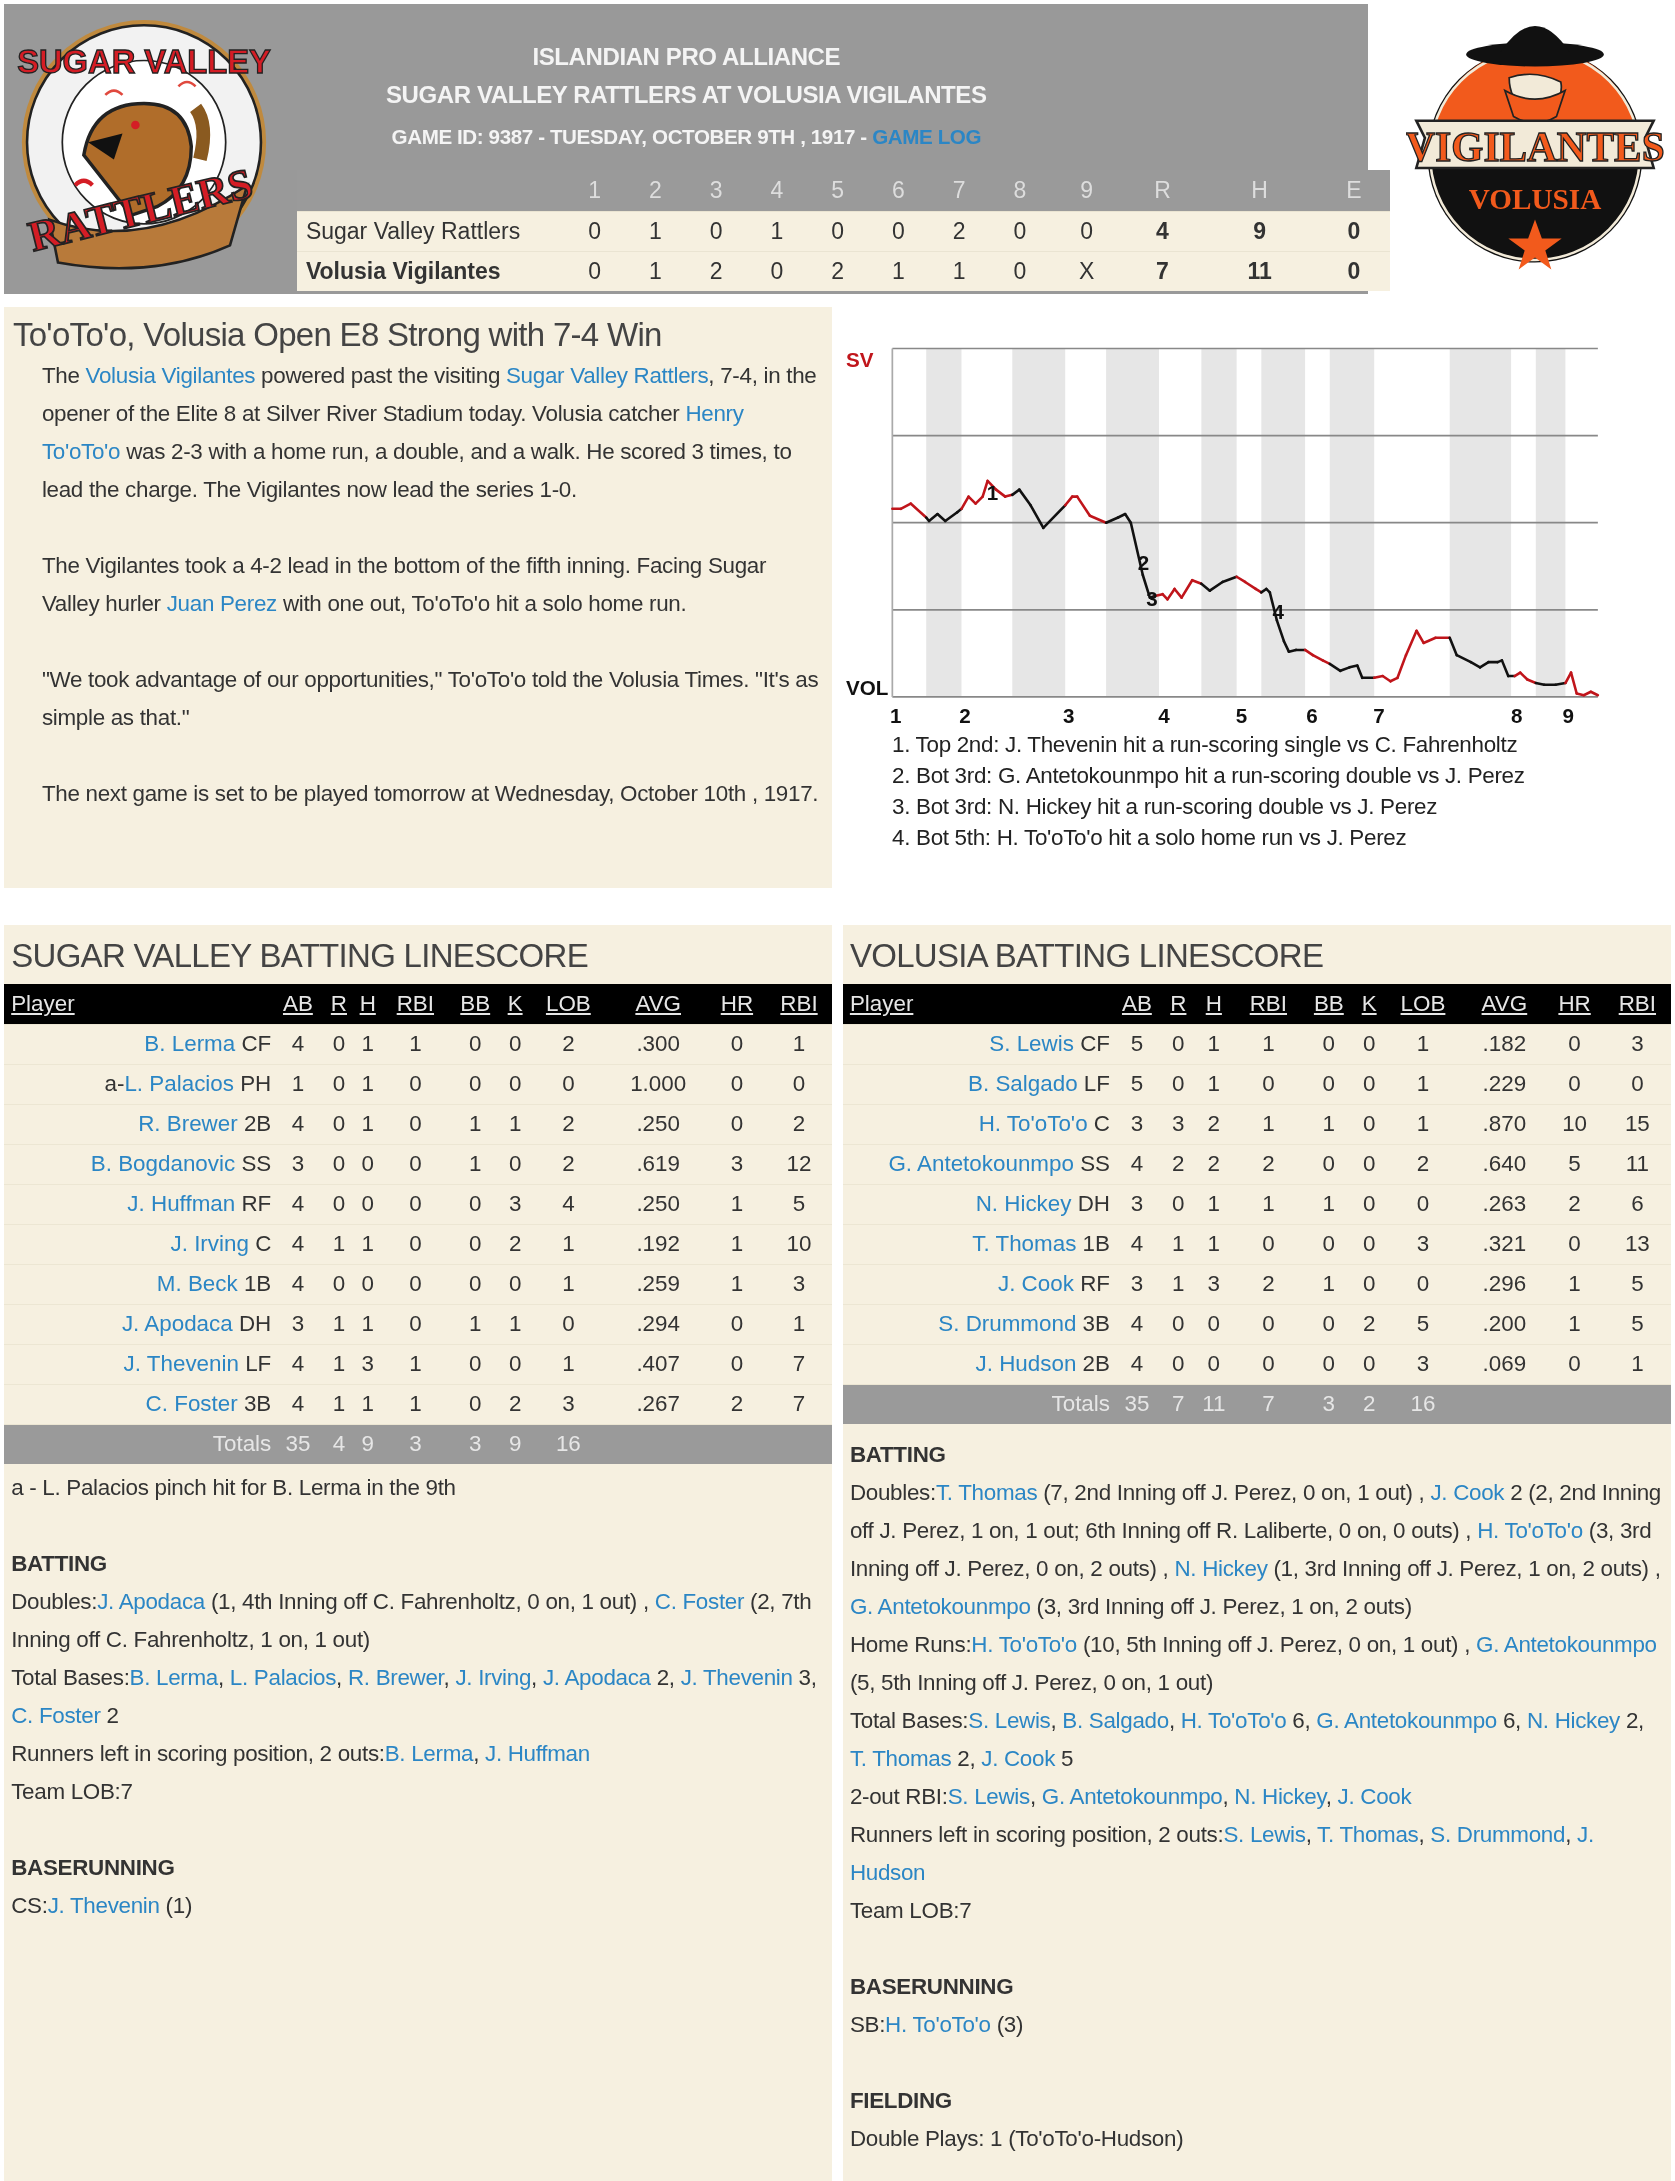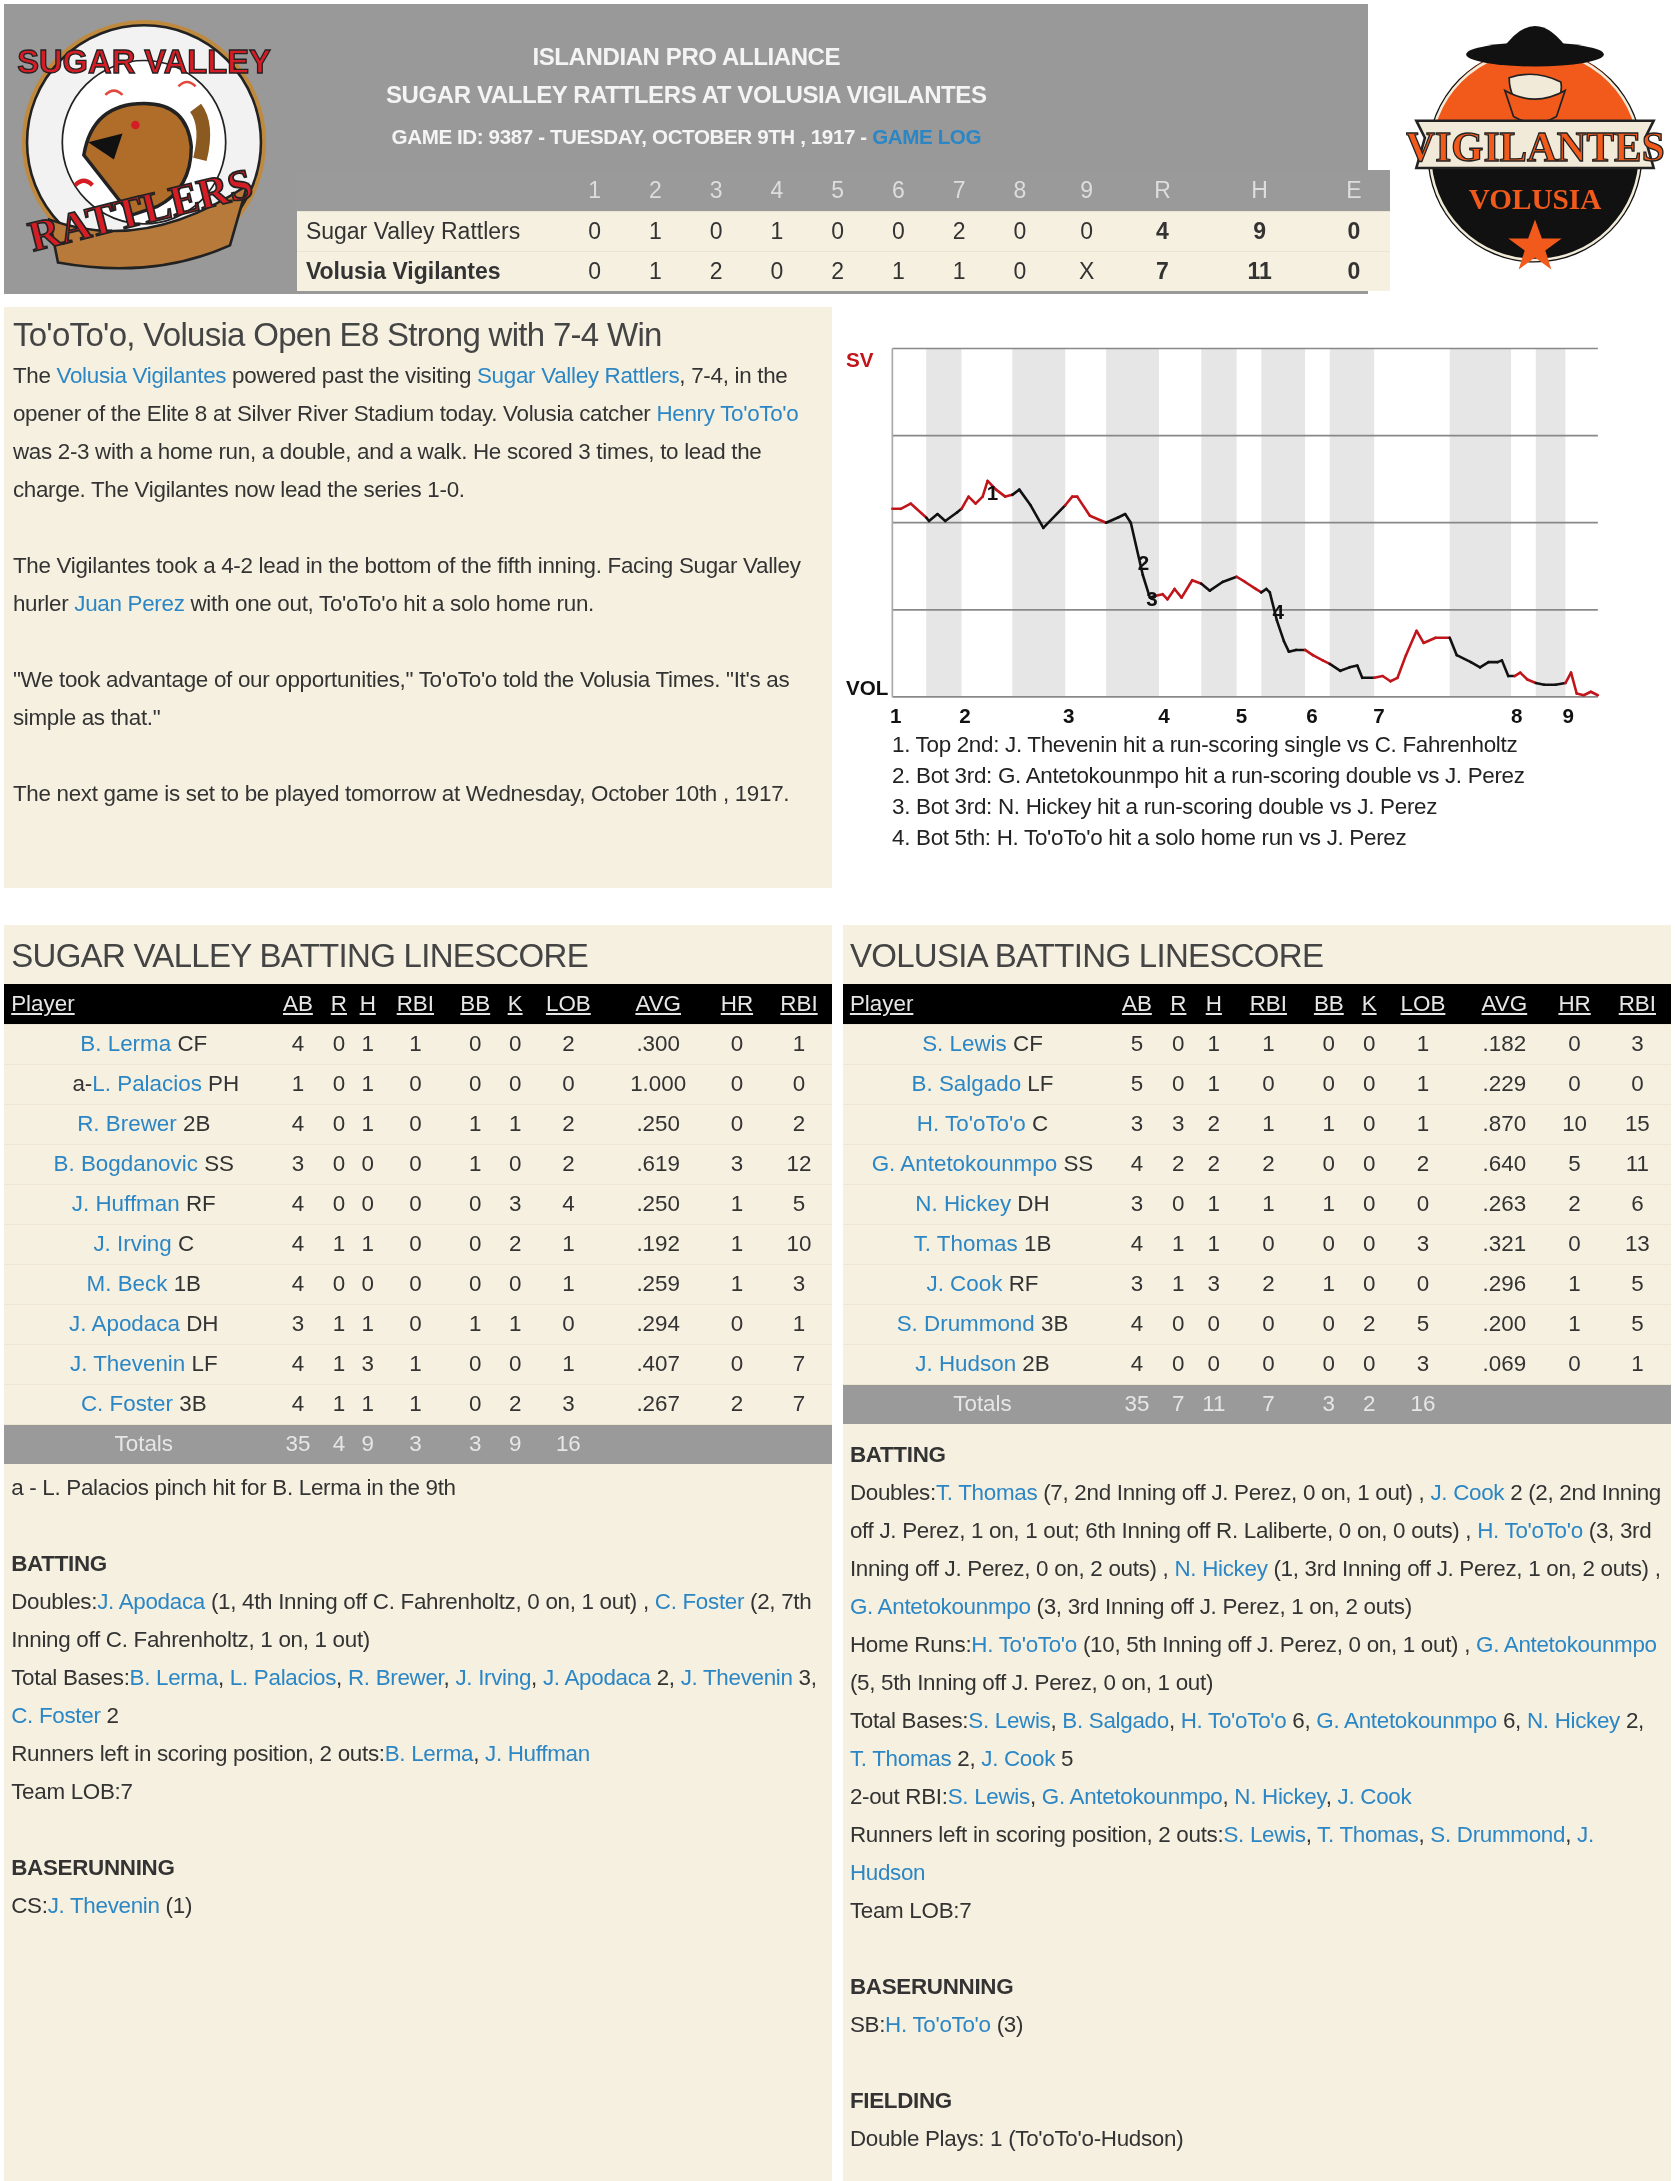--- a/index.html
+++ b/index.html
@@ -22,37 +22,37 @@
   #linescore { position: absolute; left: 293px; top: 166px; width: 1093px; border-collapse: collapse; font-size: 23px; }
   #linescore th { color: #ddd; font-weight: normal; height: 41px; text-align: center; background: #9a9a9a; }
   #linescore td { height: 40px; text-align: center; background: #f6f0e0; color: #333; border-top: 0.9px solid #eae4d2; }
   #linescore td.team { text-align: left; padding-left: 8.6px; width: 267px; }
   #linescore tr.home td.team { font-weight: bold; }
   #linescore td.tot { font-weight: bold; }
 
   
   #article { position: absolute; left: 4.3px; top: 307px; width: 828px; height: 581px; background: #f6f0e0; padding: 6.9px 8.6px; }
   #article h1 { font-size: 33px; font-weight: normal; color: #444; letter-spacing: -0.7px; margin-bottom: 3.4px; margin-top: 1.7px; }
-  #article p { font-size: 22.4px; line-height: 38px; letter-spacing: -0.3px; color: #333; margin-bottom: 38px; }
+  #article p { font-size: 22.4px; line-height: 38px; letter-spacing: -0.3px; color: #333; margin-bottom: 38px; margin-left: 29px; }
 
   
   #chart-panel { position: absolute; left: 839px; top: 307px; width: 832px; height: 581px; background: #ffffff; }
   #wp-chart { position: absolute; left: 0; top: 0; }
   #chart-notes { position: absolute; left: 53px; top: 422px; font-size: 22.4px; line-height: 31px; color: #222; letter-spacing: -0.3px; }
 
   
   .bat-section { position: absolute; top: 925px; background: #f6f0e0; height: 1355px; }
   #sv-section { left: 4.3px; width: 828px; }
   #vol-section { left: 843px; width: 828px; }
   .bat-section h2 { font-size: 33px; font-weight: normal; color: #444; padding: 12px 6.9px 3.4px; letter-spacing: -0.7px; height: 59px; }
   table.bat { width: 100%; border-collapse: collapse; font-size: 22.4px; }
   table.bat th { background: #000000; color: #e6e6e6; font-weight: normal; height: 40px; text-align: center; text-decoration: underline; }
   table.bat th.pl { text-align: left; padding-left: 6.9px; }
   table.bat td { height: 40px; text-align: center; border-top: 0.9px solid #ece6d3; color: #333; }
-  table.bat td.pl { text-align: center; padding-left: 12px; width: 267px; margin-top: 36px; }
+  table.bat td.pl { text-align: right; padding-left: 12px; width: 267px; margin-top: 36px; }
   table.bat td.pl .sub { padding-left: 24px; }
   table.bat tr.totals td { background: #9a9a9a; color: #e6e6e6; }
   .notes { padding: 5.2px 6.9px; font-size: 22.4px; line-height: 38px; letter-spacing: -0.3px; color: #333; }
   .notes .lbl { font-weight: normal; }
   .notes .head { font-weight: bold; margin-top: 38px; }
   .notes .first { margin-top: 0; }
 </style>
 </head>
 <body>
 

